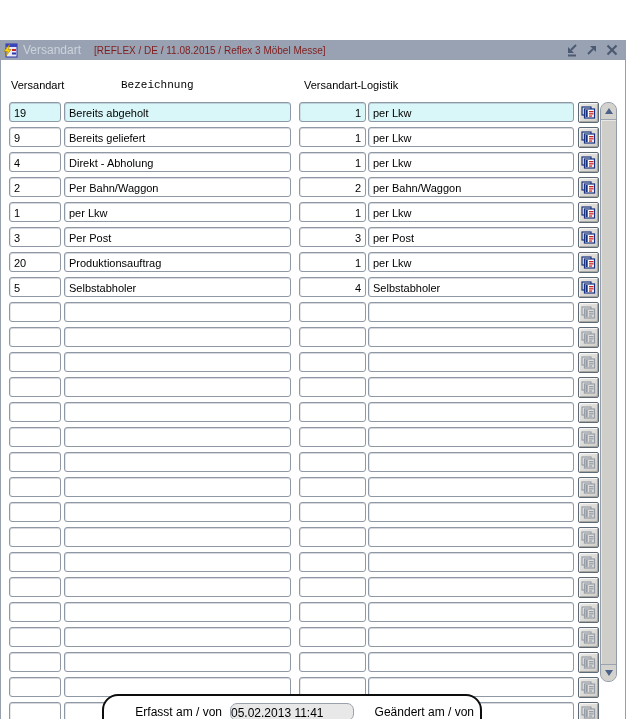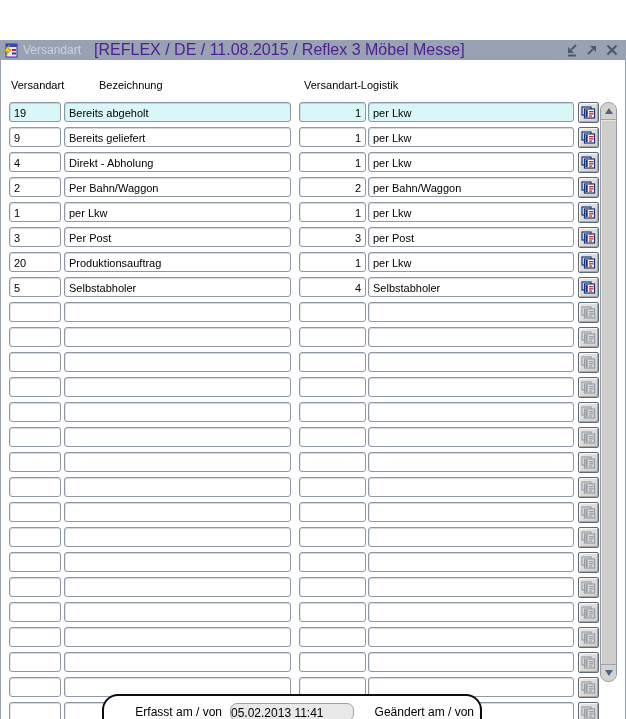--- a/index.html
+++ b/index.html
@@ -13,29 +13,29 @@
     margin-top:40px;
   }
 
   
   .titlebar {
     position:absolute; top:0; left:0; right:0; height:20px;
     background:#99a2b2; display:flex; align-items:center;
   }
   .app-icon { width:15px; height:15px; margin-left:2px; flex:0 0 auto; }
   .title-text { margin-left:5px; font-size:12px; color:#ccd3dd; white-space:nowrap; }
-  .title-context { margin-left:13px; font-size:16px; color:#4c1d95; white-space:nowrap; }
+  .title-context { margin-left:13px; font-size:10px; color:#7f1d1d; white-space:nowrap; }
   .win-controls { position:absolute; right:5px; top:2px; display:flex; gap:4px; }
   .win-btn { width:16px; height:15px; display:flex; align-items:center; justify-content:center;
              background:transparent; border:none; cursor:default; }
 
   
   .hdr { position:absolute; top:39px; font-size:11px; color:#000; white-space:nowrap; }
   .hdr-1 { left:10px; }
-  .hdr-2 { left:98px; }
+  .hdr-2 { left:120px;font-family:Liberation Mono, monospace; }
   .hdr-3 { left:303px; }
 
   
   .grid { position:absolute; top:62px; left:0; right:0; display:flex; flex-direction:column; gap:5px; }
   .row { position:relative; height:20px; width:100%; }
   .cell {
     position:absolute; top:0; height:20px; background:#fff;
     border:1px solid #8f99a6; border-radius:3px;
     font-size:11px; line-height:16px; padding:2px 4px; color:#000;
     white-space:nowrap; overflow:hidden;

